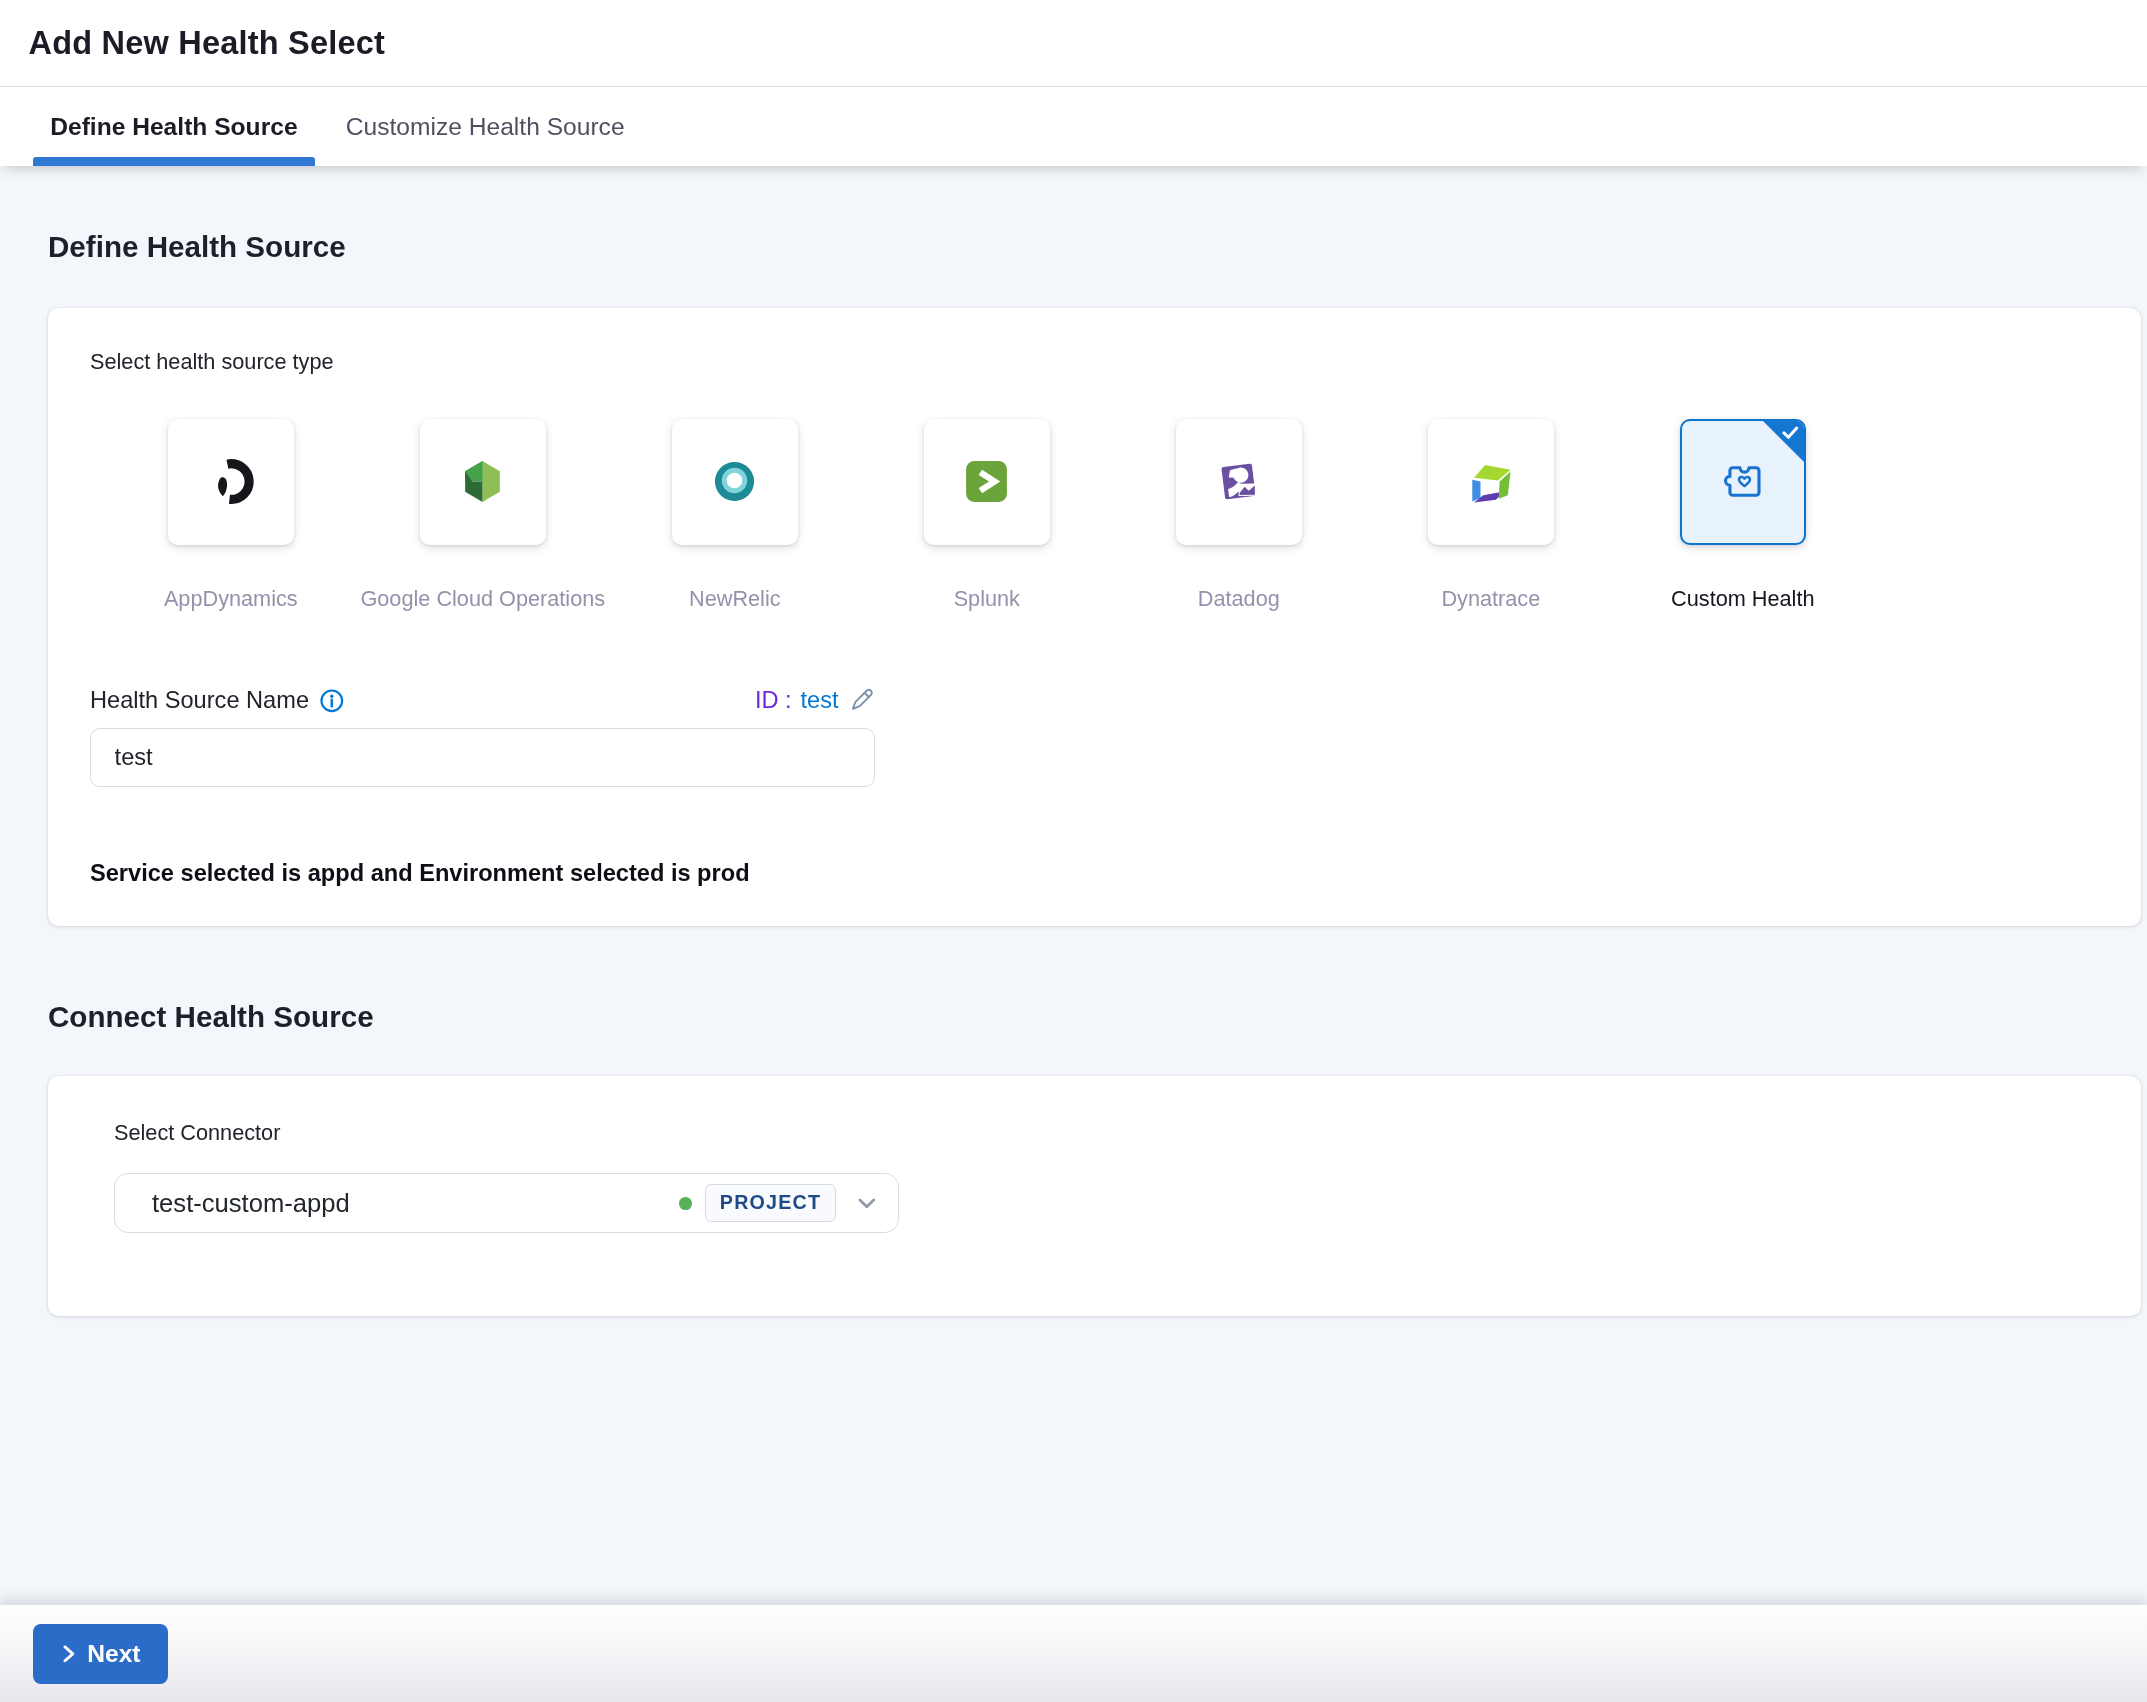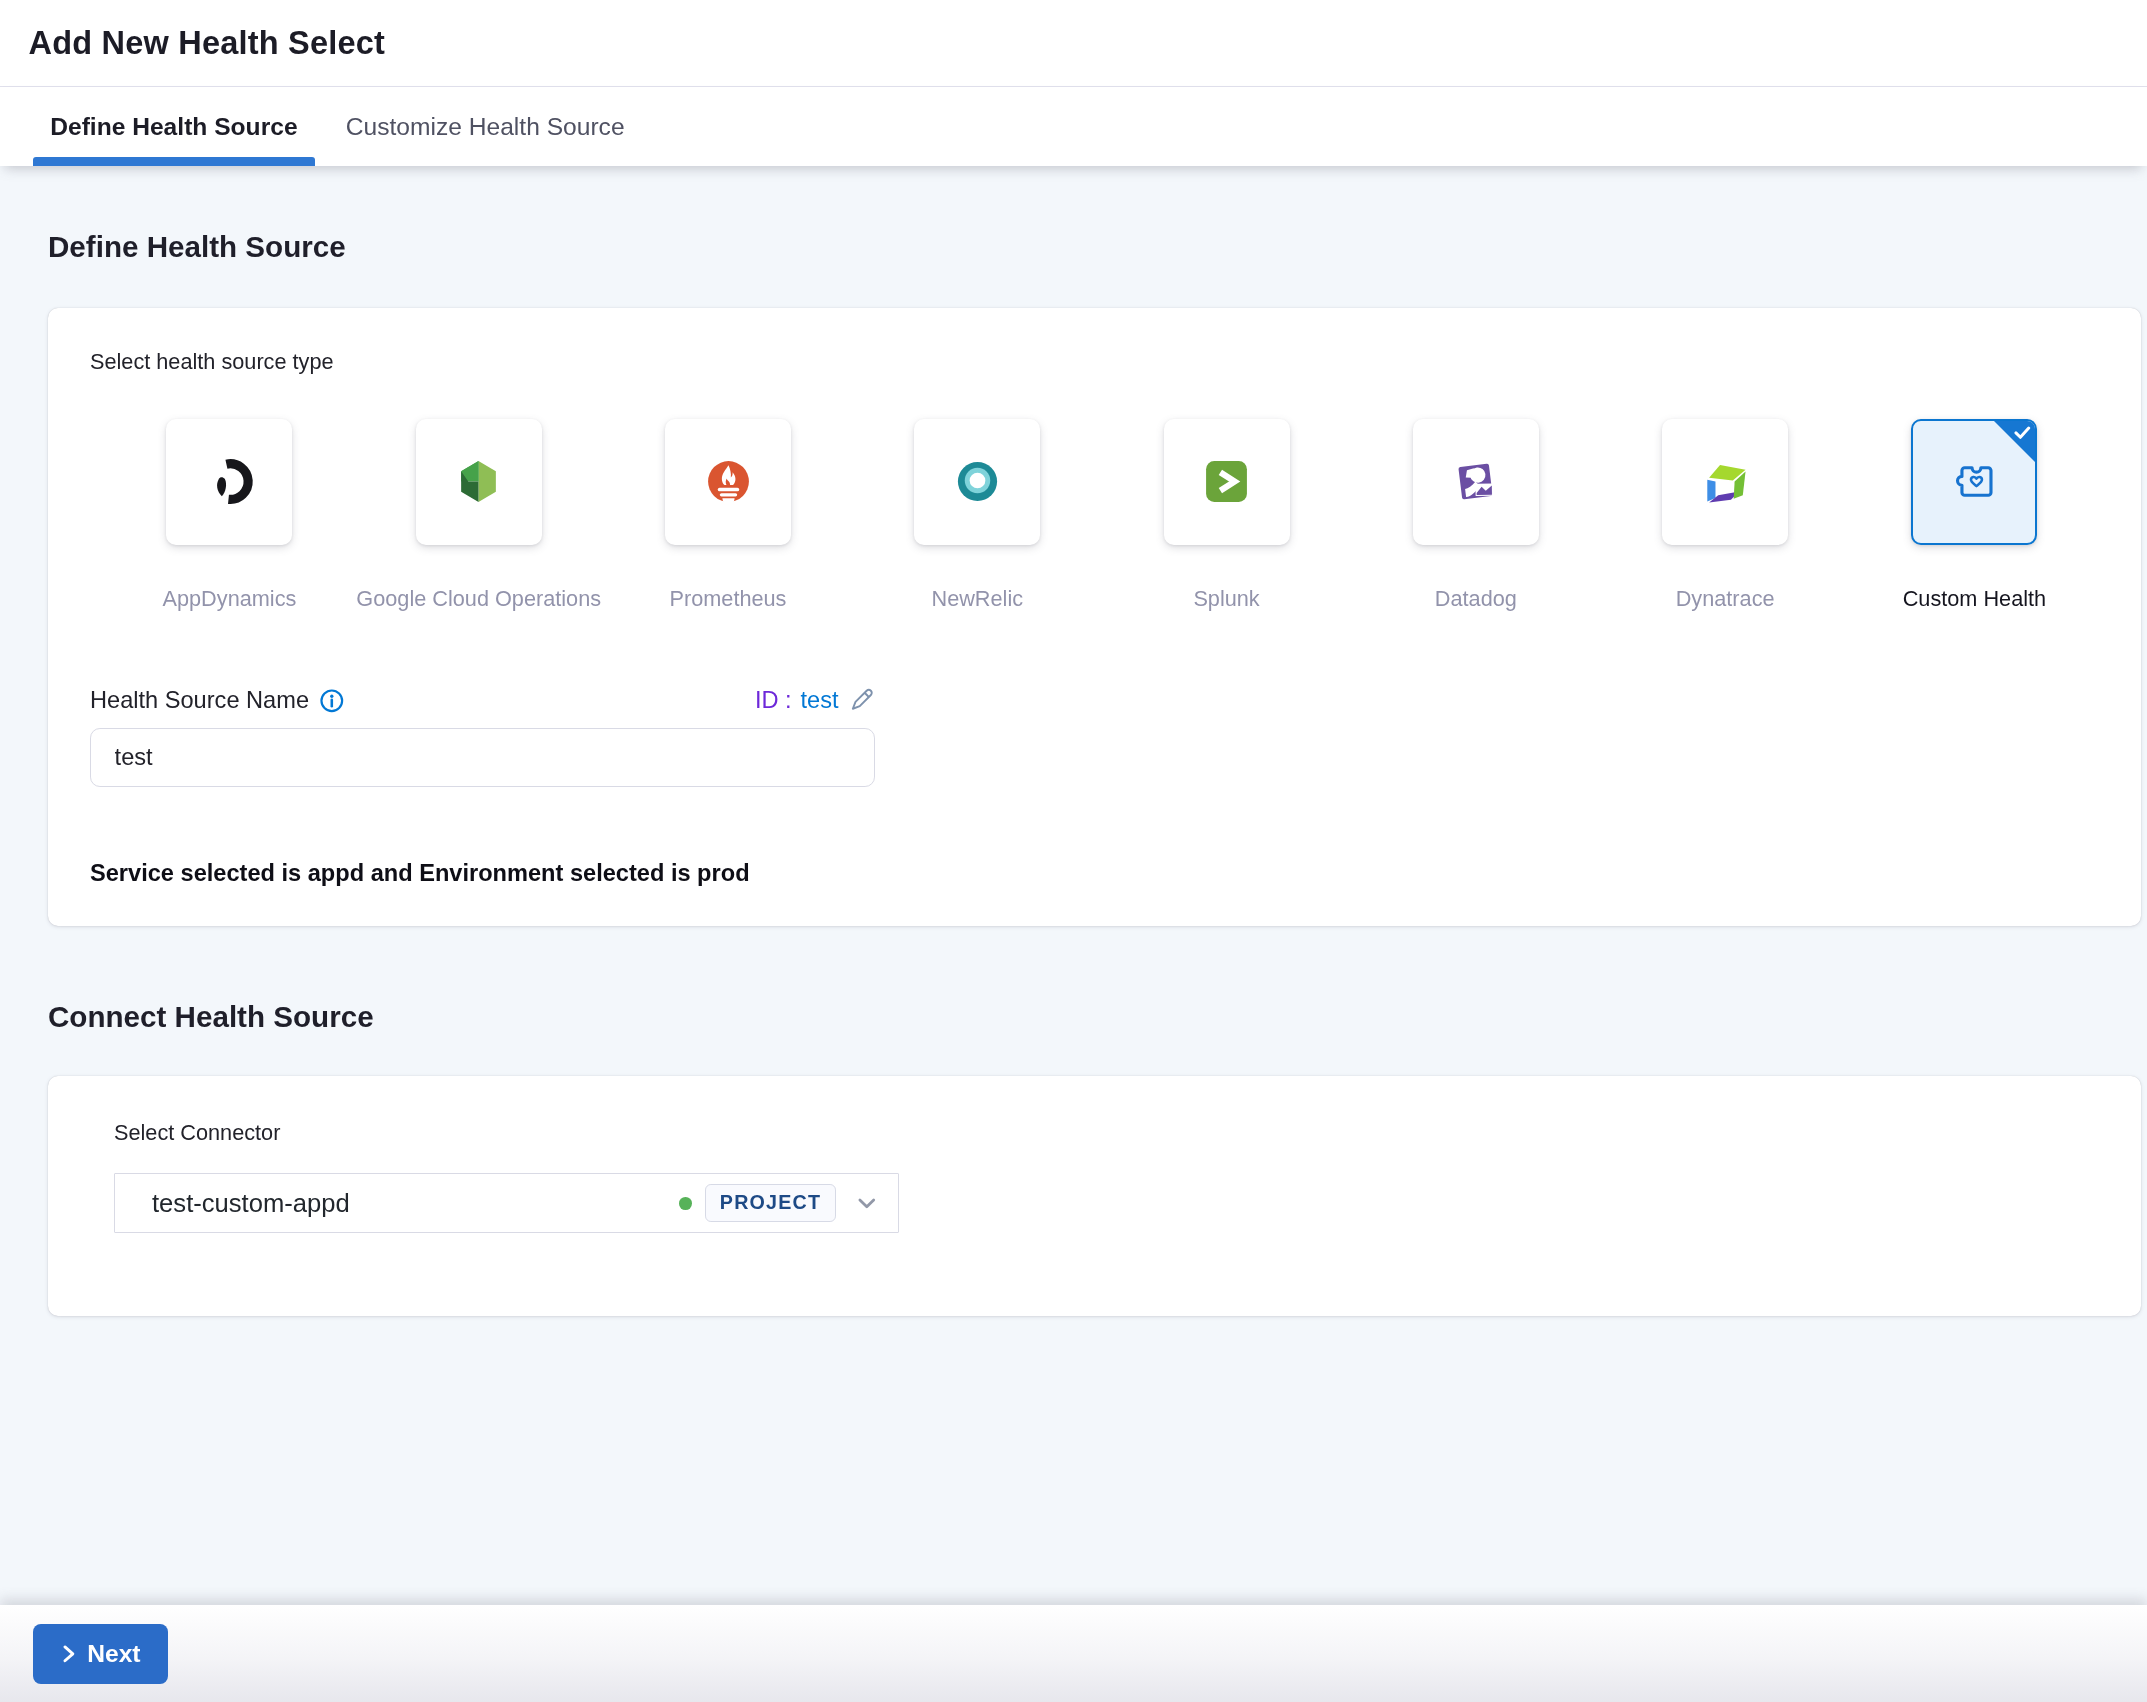--- a/index.html
+++ b/index.html
@@ -72,21 +72,21 @@
   .id-link { color:#0278d5; cursor:pointer; }
   .text-input {
     display:block; margin-top:11.8px; width:785px; height:59px;
     border:1px solid #d9dae5; border-radius:9.9px; background:#fff;
     font-family:inherit; font-size:23.6px; color:#22222a; padding:0 23.6px; outline:none;
   }
   .service-text { margin-top:72px; font-size:23.6px; font-weight:600; color:#0e0e16; line-height:29.6px; }
   
   .select-box {
     margin-top:27.6px; width:785px; height:60px; background:#fff;
-    border:1px solid #d9dae5; border-radius:1px; cursor:pointer;
+    border:1px solid #d9dae5; border-radius:14px; cursor:pointer;
     display:flex; align-items:center; padding:0 17.7px 0 37px;
   }
   .select-value { flex:1; font-size:25.6px; color:#22272d; }
   .scope-dot { width:12.8px; height:12.8px; border-radius:50%; background:#57b259; margin-right:12.8px; flex:none; }
   .scope-badge {
     border:1.5px solid #d7dae6; background:#f9fafe; color:#1e4a86;
     border-radius:5.9px; font-size:19.7px; font-weight:600; letter-spacing:1.2px;
     padding:7.9px 13.8px; line-height:1; flex:none;
   }
   .select-caret { margin-left:16.7px; display:flex; align-items:center; }
@@ -148,35 +148,20 @@
               <polygon points="24,4 41,14 41,34 24,44" fill="#8fbe55"></polygon>
               <polygon points="24,4 7,14 7,24 24,24" fill="#46a24a"></polygon>
               <polygon points="7,14 7,34 24,44 24,24 14,24" fill="#2c6b35"></polygon>
               <polygon points="24,4 7,14 24,24" fill="#46a24a"></polygon>
             </svg>
           </span>
         </div>
         <div class="tile-label">Google Cloud Operations</div>
       </div>
 
-      <div class="tile">
-        <div class="tile-card">
-          <span>
-            <svg width="49" height="49" viewBox="0 0 48 48">
-              <circle cx="24" cy="24" r="20" fill="#da5530"></circle>
-              <path d="M24 8 C21 13 17.5 16 17.5 21.5 C17.5 24 18.5 26 20 27.5 L28.5 27.5 C30 26 30.8 23.8 30.8 21.5 C30.8 19 29.5 16.8 28 15 C28.3 17.5 27.5 19.3 26.3 20 C26.8 16.5 25.8 11.5 24 8 Z" fill="#fff"></path>
-              <path d="M22 27.5 C21 25.5 21 23 22.3 21 C22.3 23 25.6 23.4 25.6 27.5 Z" fill="#da5530"></path>
-              <rect x="13.5" y="30" width="21" height="3.6" rx="1.8" fill="#fff"></rect>
-              <rect x="15.5" y="35.5" width="17" height="3.2" rx="1.6" fill="#fff"></rect>
-              <path d="M18 40.5 h12 a6 6 0 0 1 -12 0 Z" fill="#fff"></path>
-            </svg>
-          </span>
-        </div>
-        <div class="tile-label">Prometheus</div>
-      </div>
 
       <div class="tile">
         <div class="tile-card">
           <span>
             <svg width="47" height="47" viewBox="0 0 48 48">
               <circle cx="24" cy="24" r="20" fill="#1d8a96"></circle>
               <circle cx="24" cy="23" r="13" fill="#7fd3da"></circle>
               <circle cx="24" cy="23" r="8" fill="#ffffff"></circle>
             </svg>
           </span>

